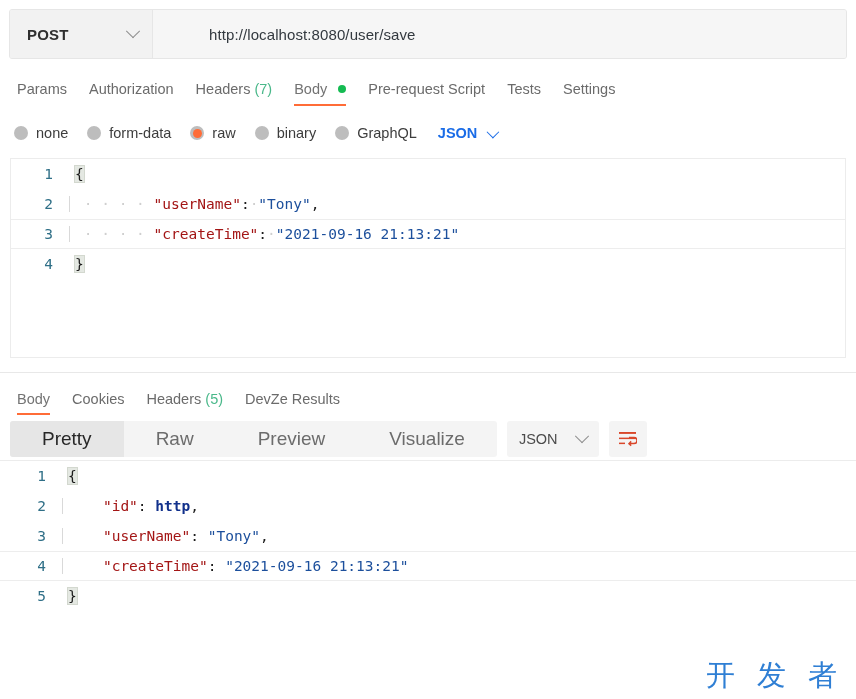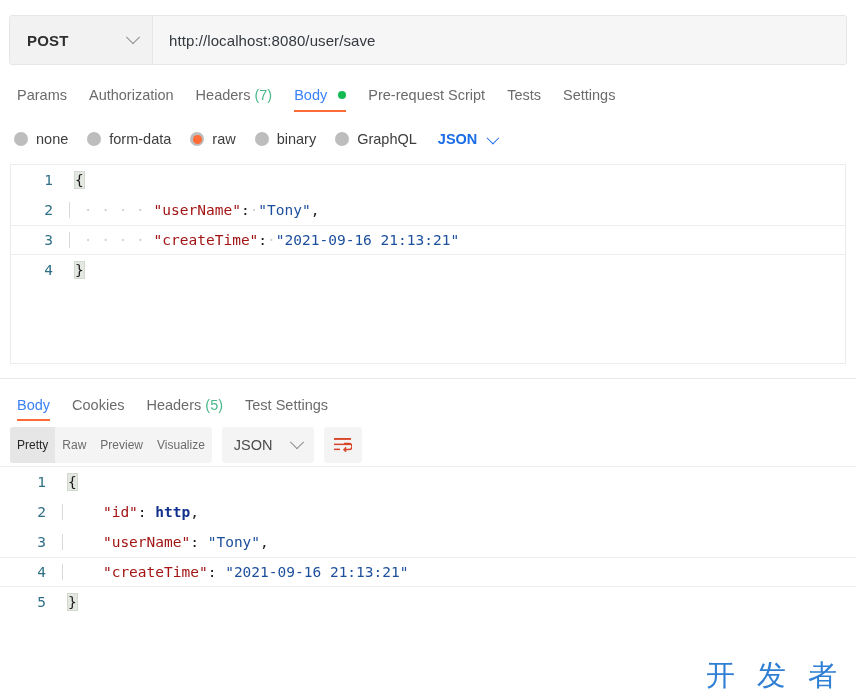--- a/index.html
+++ b/index.html
@@ -14,25 +14,26 @@
     color: #2b2b2b;
     overflow: hidden;
     position: relative;
   }
 
   
   .urlbar {
     display: flex;
     align-items: stretch;
     height: 48px;
-    margin: 15px 9px 0 9px;
+    margin: 9px 9px 0 9px;
     border: 1px solid #e6e6e6;
     border-radius: 3px;
     background: #f6f6f6;
     overflow: hidden;
+    gap: 40px;
   }
   .method-select {
     display: flex;
     align-items: center;
     justify-content: space-between;
     width: 143px;
     padding: 0 14px 0 17px;
     background: #f2f2f2;
     border-right: 1px solid #e6e6e6;
     box-sizing: border-box;
@@ -75,21 +76,21 @@
   .tab {
     position: relative;
     padding: 0 11px 11px 11px;
     font-size: 14.5px;
     color: #6b6b6b;
     cursor: pointer;
     white-space: nowrap;
     line-height: 18px;
     margin-top: 29px;
   }
-  .tab.active { color: #3b82f6; }
+  .tab.active { color: #737373; }
   .tab.active::after {
     content: "";
     position: absolute;
     left: 11px;
     right: 11px;
     bottom: 3px;
     height: 2px;
     background: #ff6c37;
   }
   .tab .count { color: #4ab88a; }
@@ -251,22 +252,22 @@
   .seg-group {
     display: flex;
     background: #f4f4f4;
     border-radius: 3px;
     overflow: hidden;
     height: 36px;
   }
   .seg {
     display: flex;
     align-items: center;
-    padding: 0 7px;
-    font-size: 12px;
+    padding: 0 32px;
+    font-size: 19px;
     color: #6c6c6c;
     cursor: pointer;
   }
   .seg.active {
     background: #e6e6e6;
     color: #272727;
   }
   .fmt-select {
     display: flex;
     align-items: center;
@@ -415,21 +416,21 @@
     <span>Body</span>
   </div>
   <div class="tab">
     <span>Cookies</span>
   </div>
   <div class="tab">
     <span>Headers</span>
     <span class="count">(5)</span>
   </div>
   <div class="tab">
-    <span>Test Settings</span>
+    <span>DevZe Results</span>
   </div>
 </div>
 
 <div class="res-toolbar">
   <div class="seg-group">
     <div class="seg active">
       <span>Pretty</span>
     </div>
     <div class="seg">
       <span>Raw</span>

